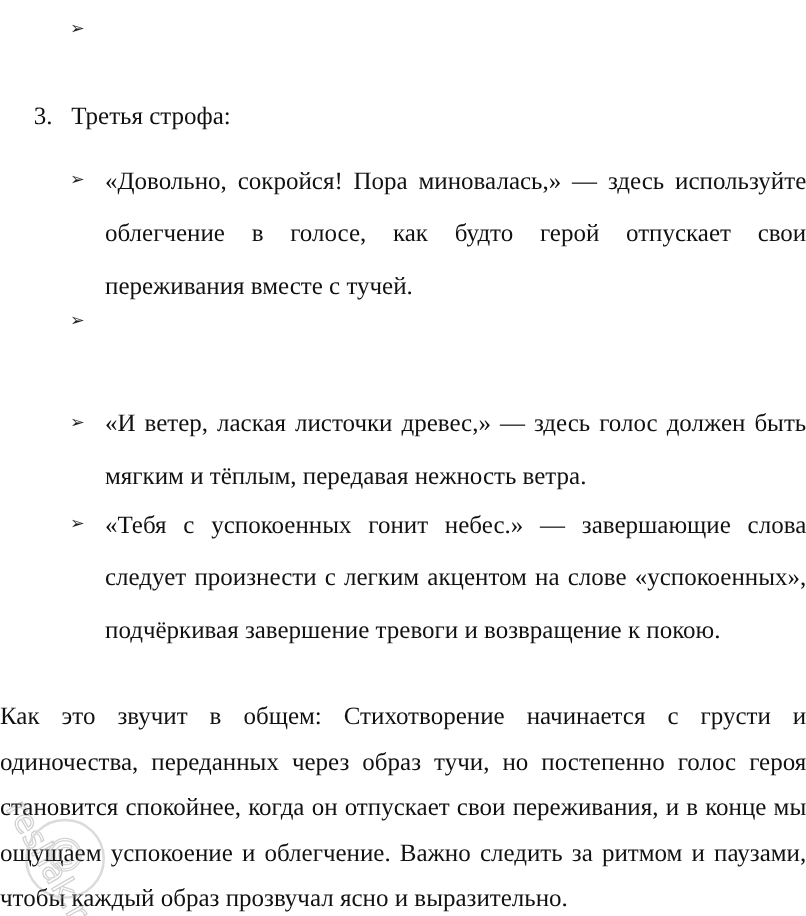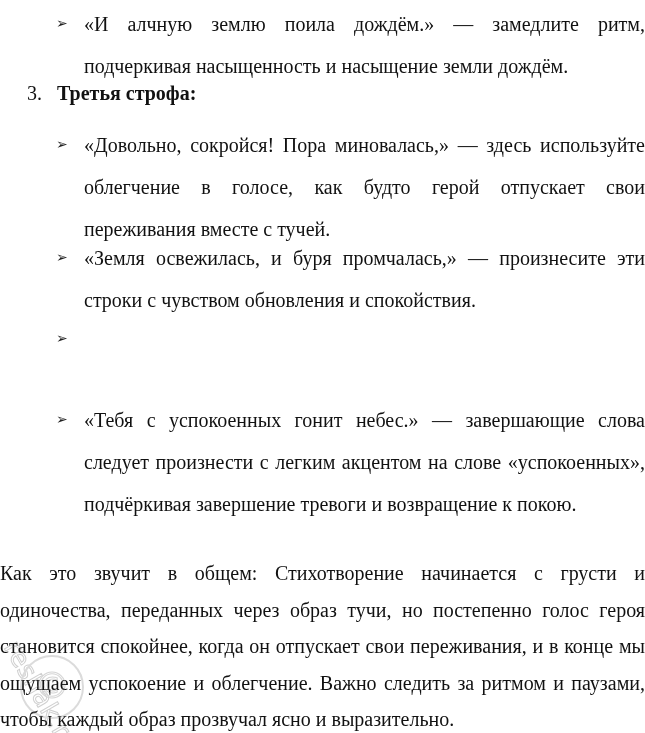--- a/index.html
+++ b/index.html
@@ -42,21 +42,21 @@
       position: absolute;
       left: 27px;
       top: 74px;
       line-height: 38px;
     }
     .numbered .num {
       display: inline-block;
       width: 30px;
     }
     .numbered .title {
-      font-weight: bold;
+      font-weight: normal;
       margin-top: 39px;
     }
     .summary {
       position: absolute;
       left: 0;
       top: 555px;
       width: 645px;
       line-height: 36.5px;
       text-align: justify;
       text-align-last: left;
@@ -101,39 +101,38 @@
       line-height: 58px;
     }
   </style>
 </head>
 <body>
 
 <div class="doc">
 
   <div class="bullet-item" style="top:3px;">
     <span class="bullet-marker">➢</span>
-    <span>«И алчную землю поила дождём.» — замедлите ритм, подчеркивая насыщенность и насыщение земли дождём.</span>
   </div>
 
   <div class="numbered">
     <span class="num">3.</span><span class="title">Третья строфа:</span>
   </div>
 
   <div class="bullet-item" style="top:124px;">
     <span class="bullet-marker">➢</span>
     <span>«Довольно, сокройся! Пора миновалась,» — здесь используйте облегчение в голосе, как будто герой отпускает свои переживания вместе с тучей.</span>
   </div>
 
   <div class="bullet-item" style="top:237px;">
     <span class="bullet-marker">➢</span>
-    <span>«Земля освежилась, и буря промчалась,» — произнесите эти строки с чувством обновления и спокойствия.</span>
   </div>
 
   <div class="bullet-item" style="top:318px;">
     <span class="bullet-marker">➢</span>
+    <span>«И ветер, лаская листочки древес,» — здесь голос должен быть мягким и тёплым, передавая нежность ветра.</span>
   </div>
 
   <div class="bullet-item" style="top:399px;">
     <span class="bullet-marker">➢</span>
     <span>«Тебя с успокоенных гонит небес.» — завершающие слова следует произнести с легким акцентом на слове «успокоенных», подчёркивая завершение тревоги и возвращение к покою.</span>
   </div>
 
   <div class="summary">
     <span class="lead">Как это звучит в общем:</span><span> Стихотворение начинается с грусти и одиночества, переданных через образ тучи, но постепенно голос героя становится спокойнее, когда он отпускает свои переживания, и в конце мы ощущаем успокоение и облегчение. Важно следить за ритмом и паузами, чтобы каждый образ прозвучал ясно и выразительно.</span>
   </div>

